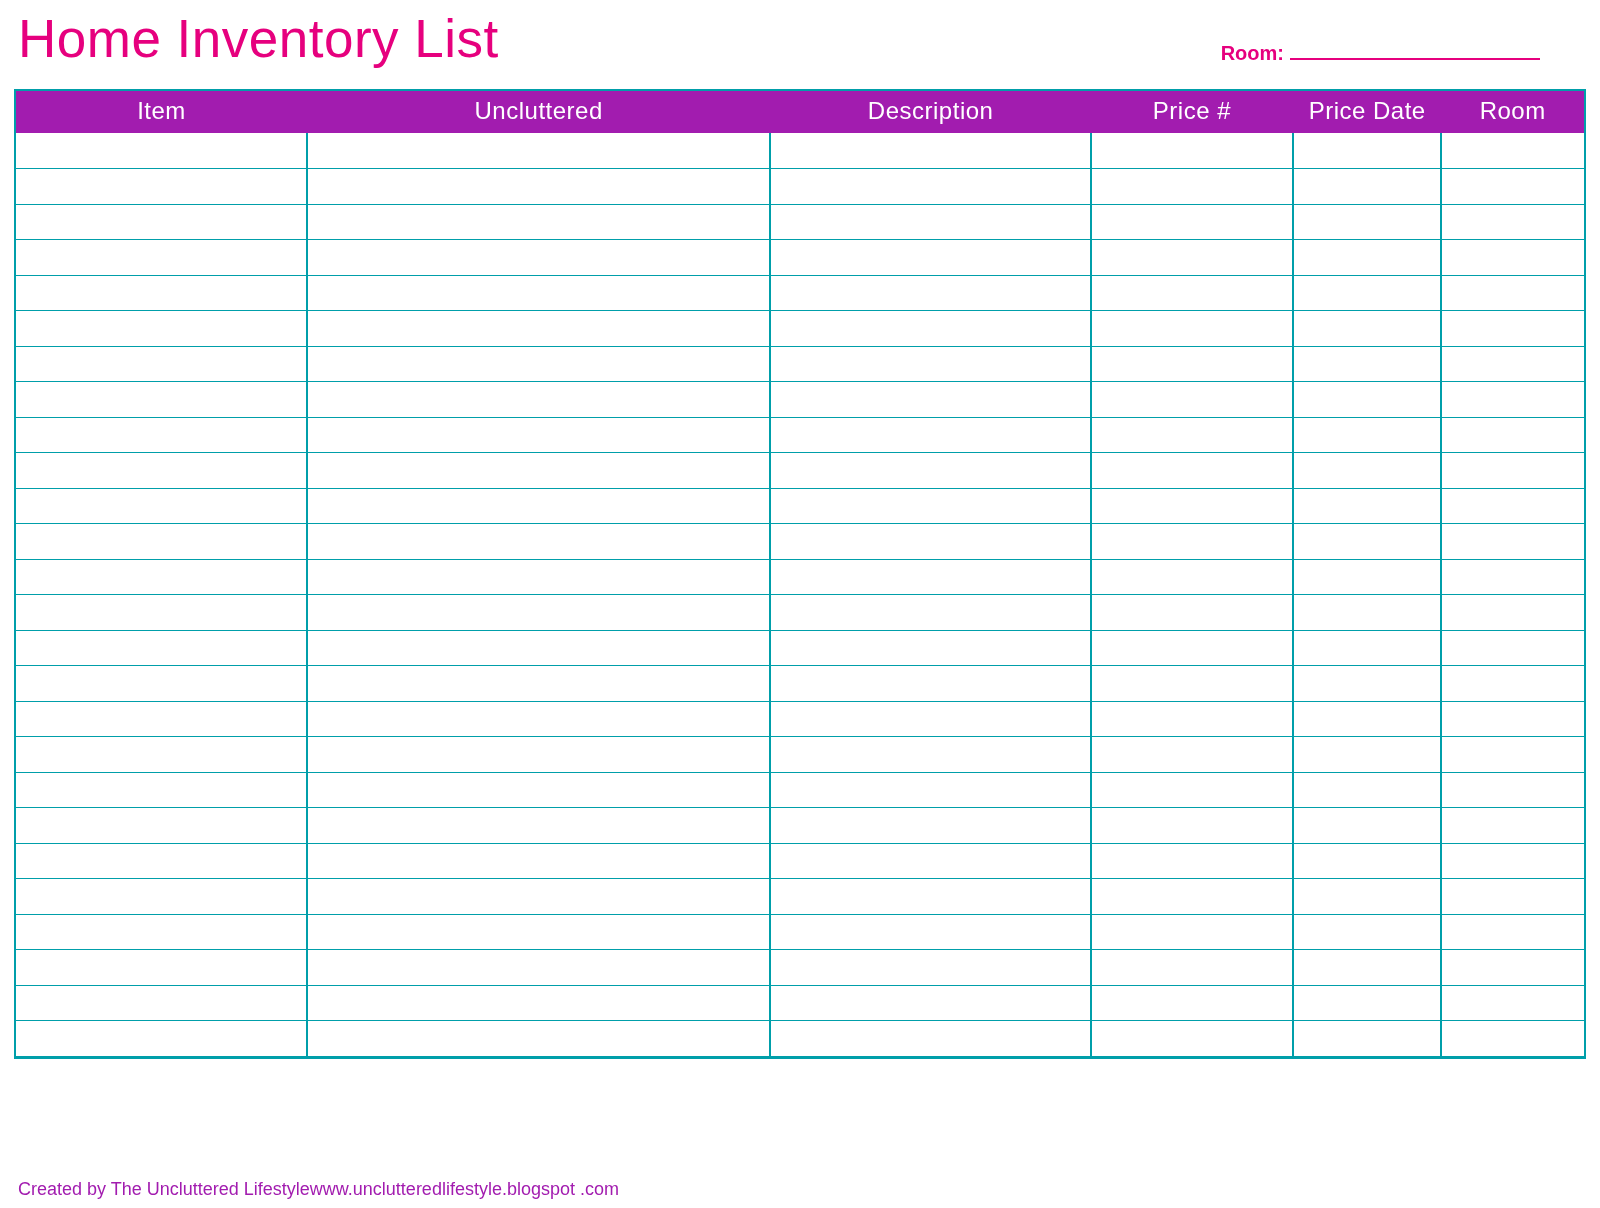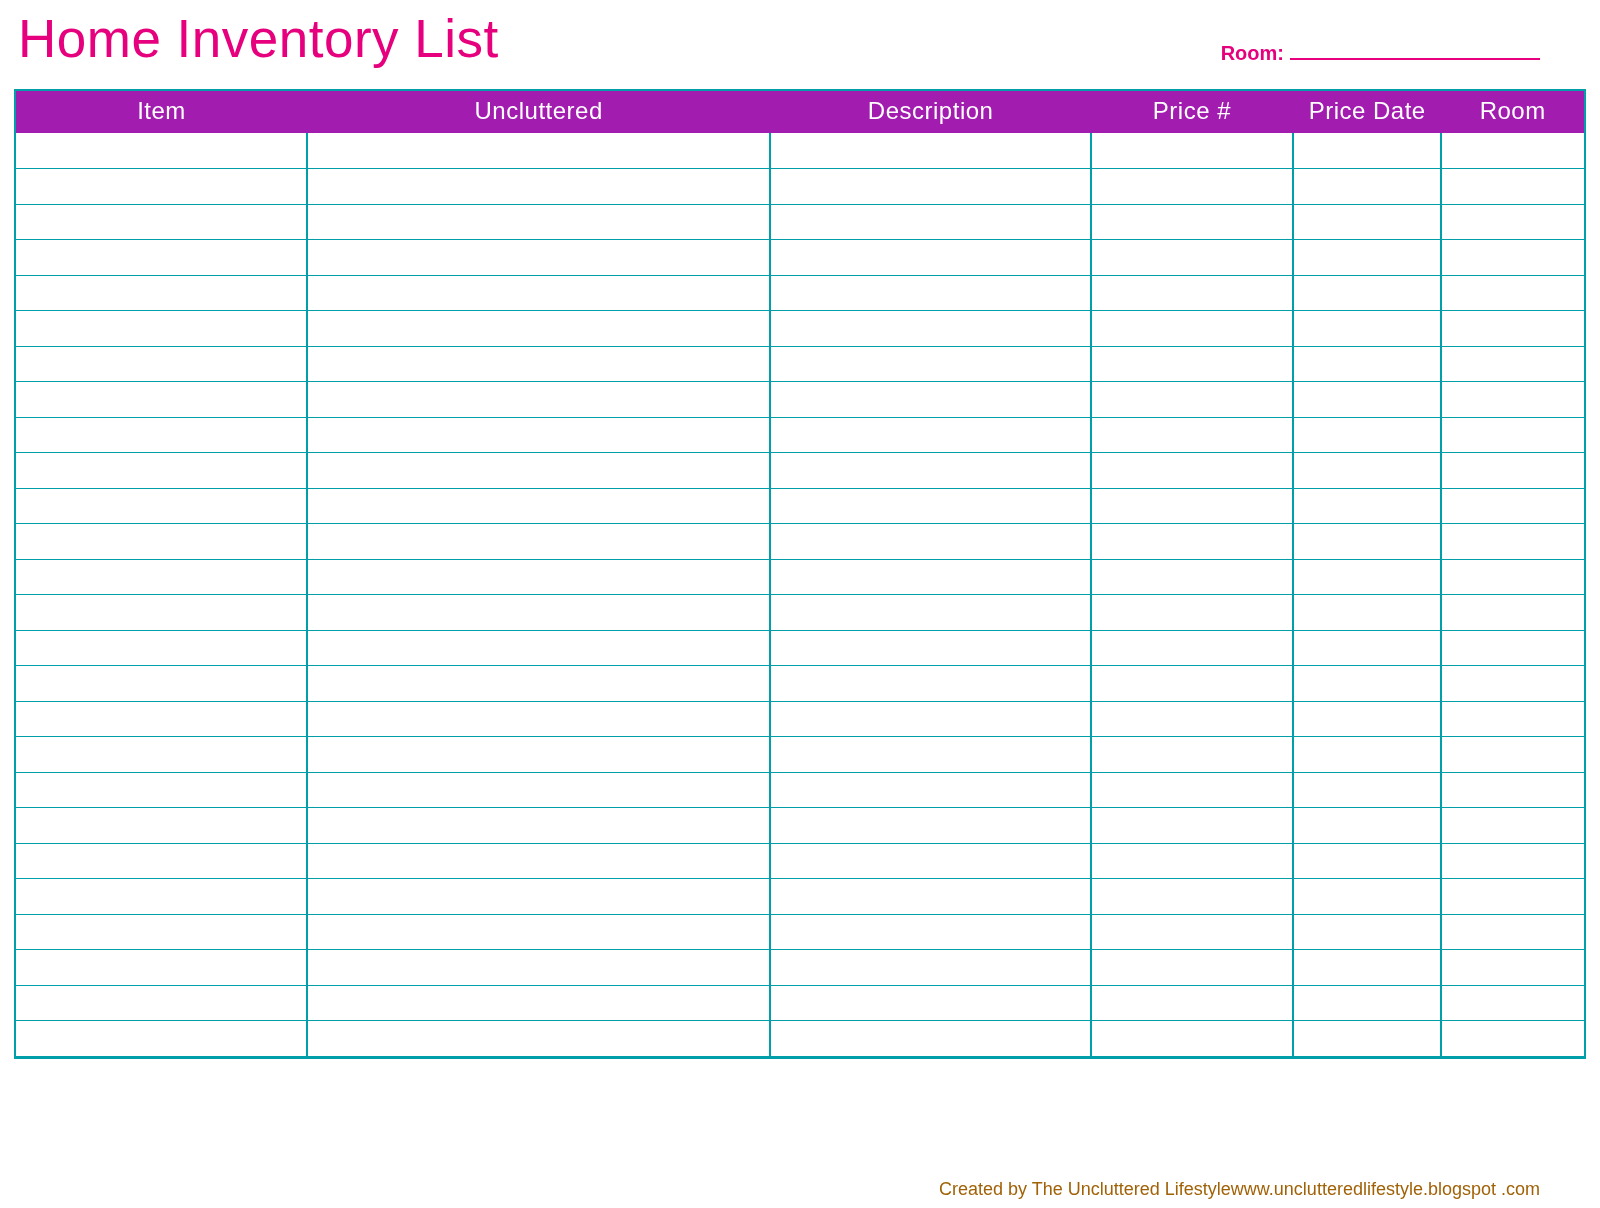--- a/index.html
+++ b/index.html
@@ -68,22 +68,22 @@
     .col-manu { width: 270px; }
     .col-serial { width: 170px; }
     .col-price { width: 125px; }
     .col-date { width: 120px; }
     .footer {
       position: absolute;
       bottom: 8px;
       left: 18px;
       right: 60px;
       display: flex;
-      justify-content: flex-end;
-      color: #a16207;
+      justify-content: flex-start;
+      color: #a21caf;
       font-size: 18px;
     }
   </style>
 </head>
 <body>
 
 <h1 class="title">Home Inventory List</h1>
 
 <div class="room-line">
   <span>Room:</span>

